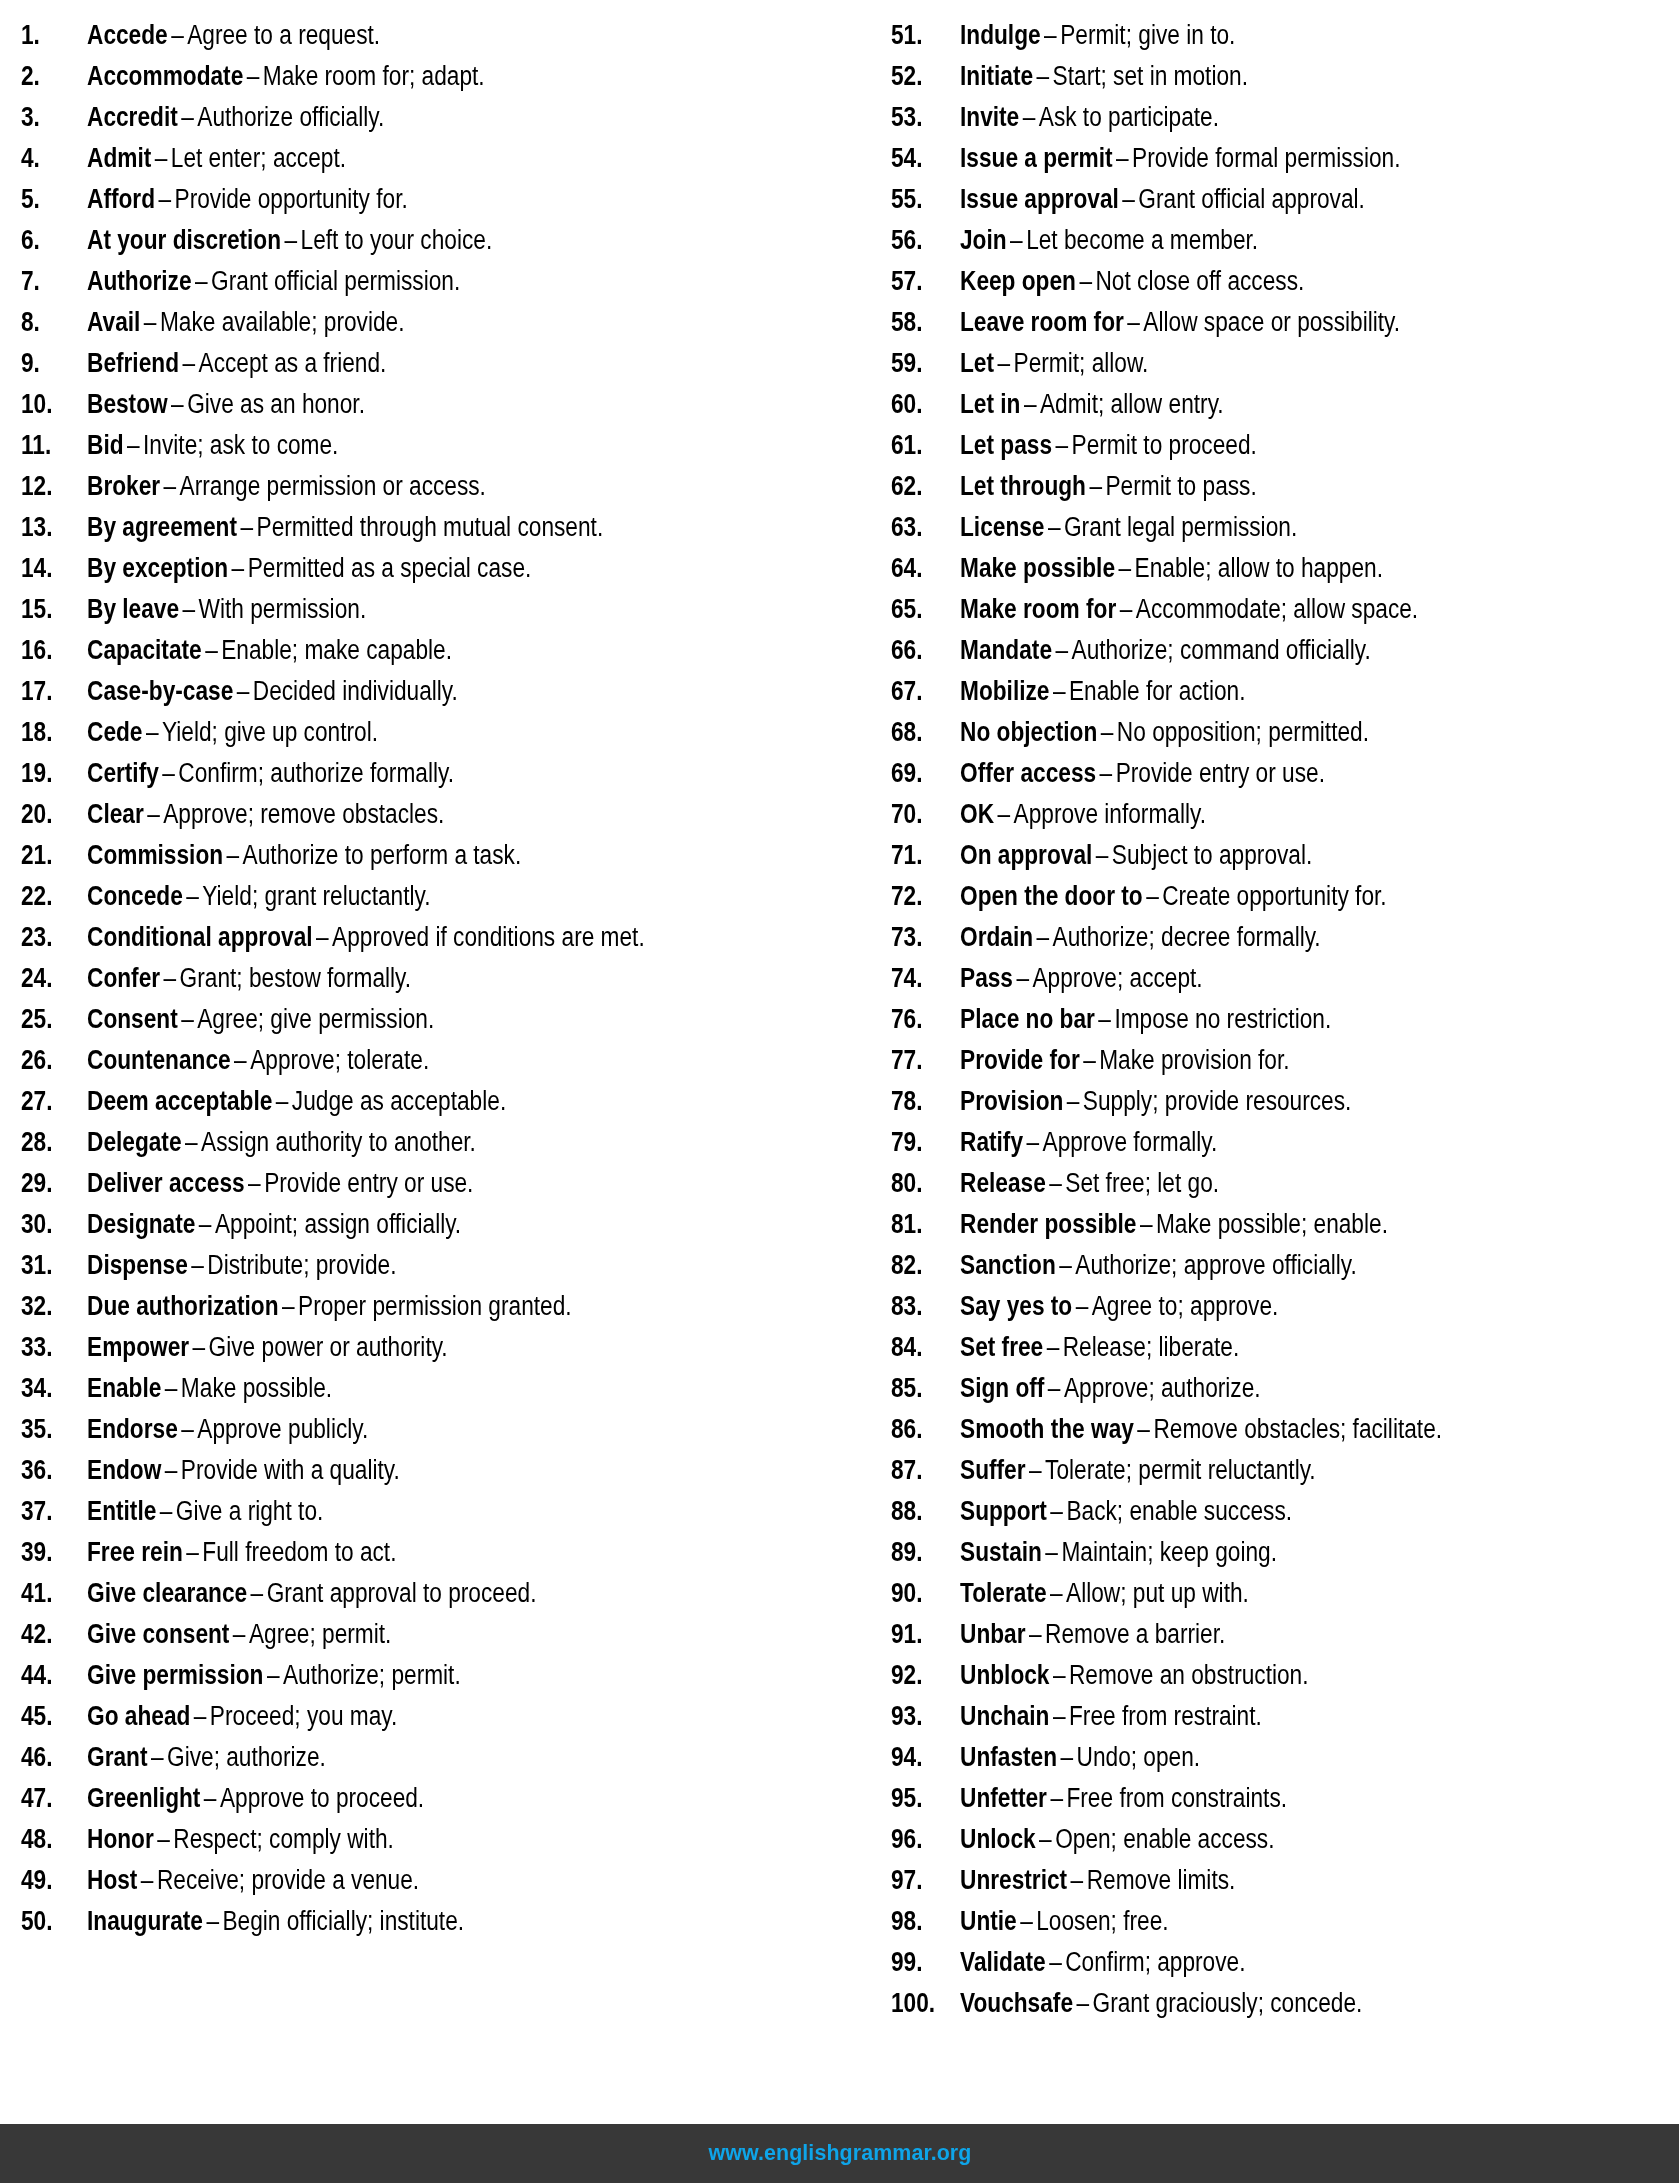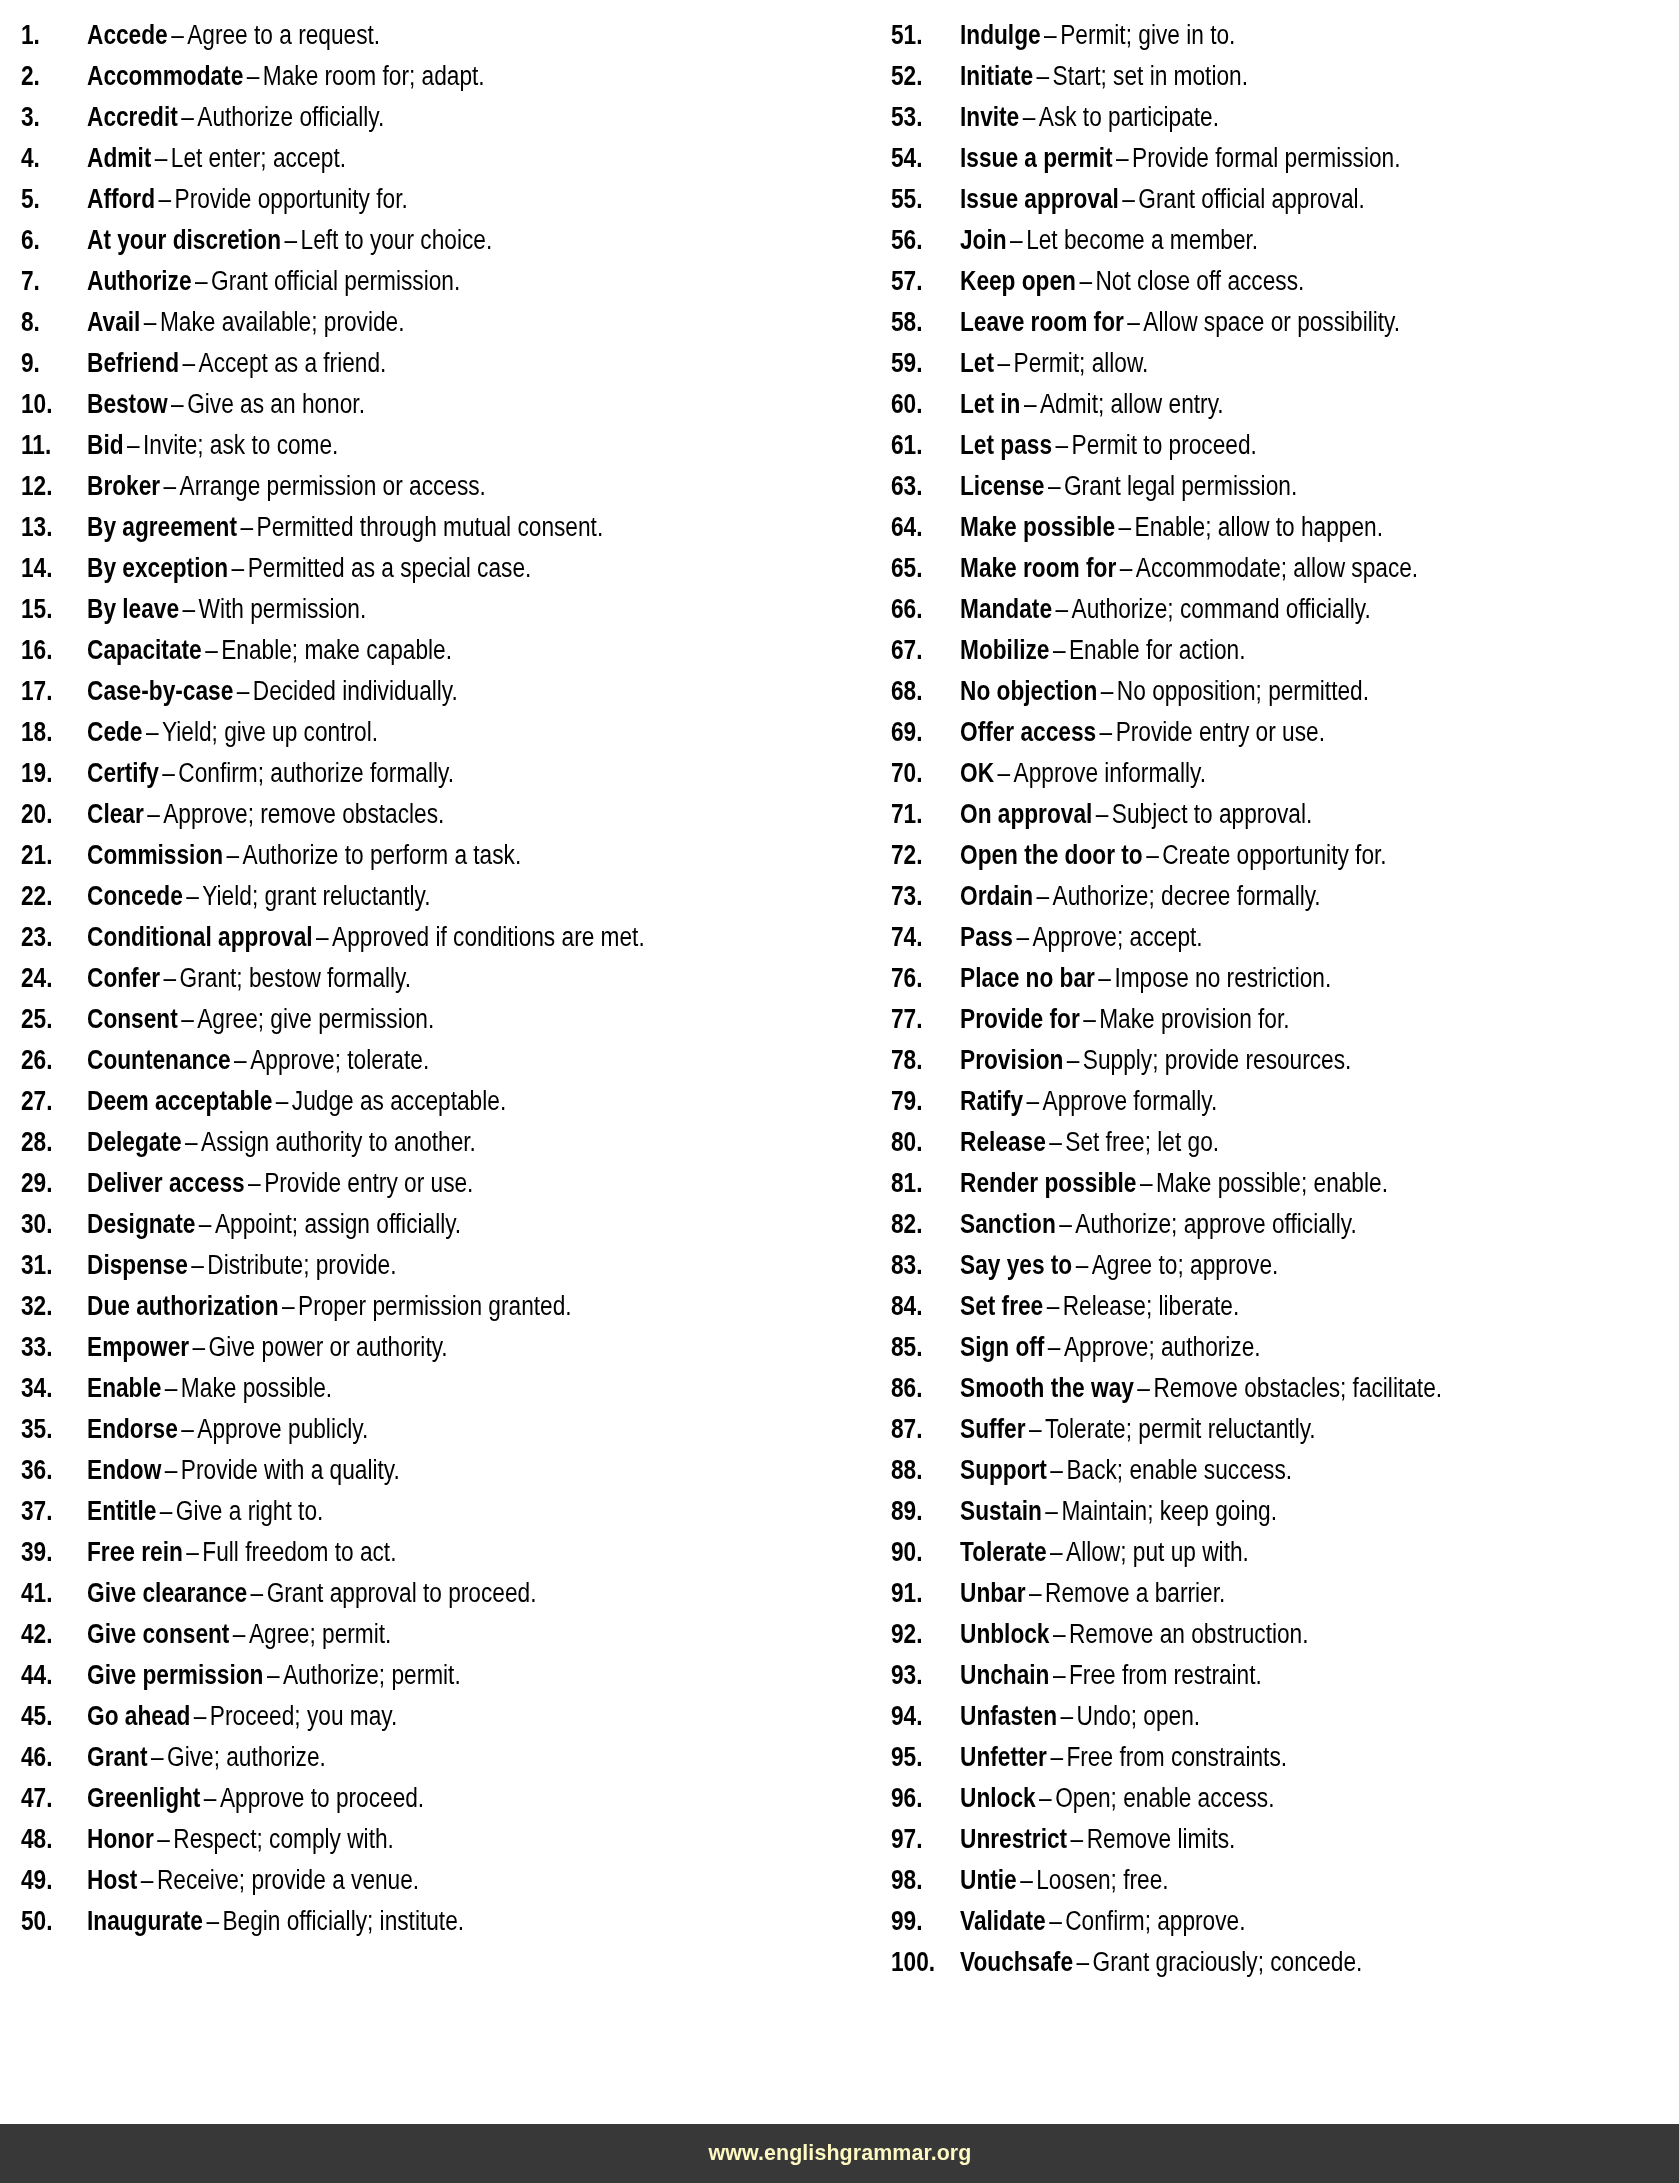--- a/index.html
+++ b/index.html
@@ -97,21 +97,21 @@
   .footer {
     height: 59px;
     min-height: 59px;
     width: 100%;
     background: #383838;
     display: flex;
     align-items: center;
     justify-content: center;
   }
   .footer-text {
-    color: #fef9c3;
+    color: #0ea5e9;
     font-weight: bold;
     font-size: 21.4px;
     letter-spacing: 0.1px;
     font-family: "Liberation Sans", "DejaVu Sans", sans-serif;
   }
 </style>
 </head>
 <body>
 
 <div id="sheet">
@@ -348,20 +348,24 @@
         </div>
         <div class="item">
           <span class="num">60.</span>
           <span class="body"><span class="term">Let in</span><span class="dash">–</span><span class="def">Admit; allow entry.</span></span>
         </div>
         <div class="item">
           <span class="num">61.</span>
           <span class="body"><span class="term">Let pass</span><span class="dash">–</span><span class="def">Permit to proceed.</span></span>
         </div>
         <div class="item">
+          <span class="num">62.</span>
+          <span class="body"><span class="term">Let through</span><span class="dash">–</span><span class="def">Permit to pass.</span></span>
+        </div>
+        <div class="item">
           <span class="num">63.</span>
           <span class="body"><span class="term">License</span><span class="dash">–</span><span class="def">Grant legal permission.</span></span>
         </div>
         <div class="item">
           <span class="num">64.</span>
           <span class="body"><span class="term">Make possible</span><span class="dash">–</span><span class="def">Enable; allow to happen.</span></span>
         </div>
         <div class="item">
           <span class="num">65.</span>
           <span class="body"><span class="term">Make room for</span><span class="dash">–</span><span class="def">Accommodate; allow space.</span></span>

